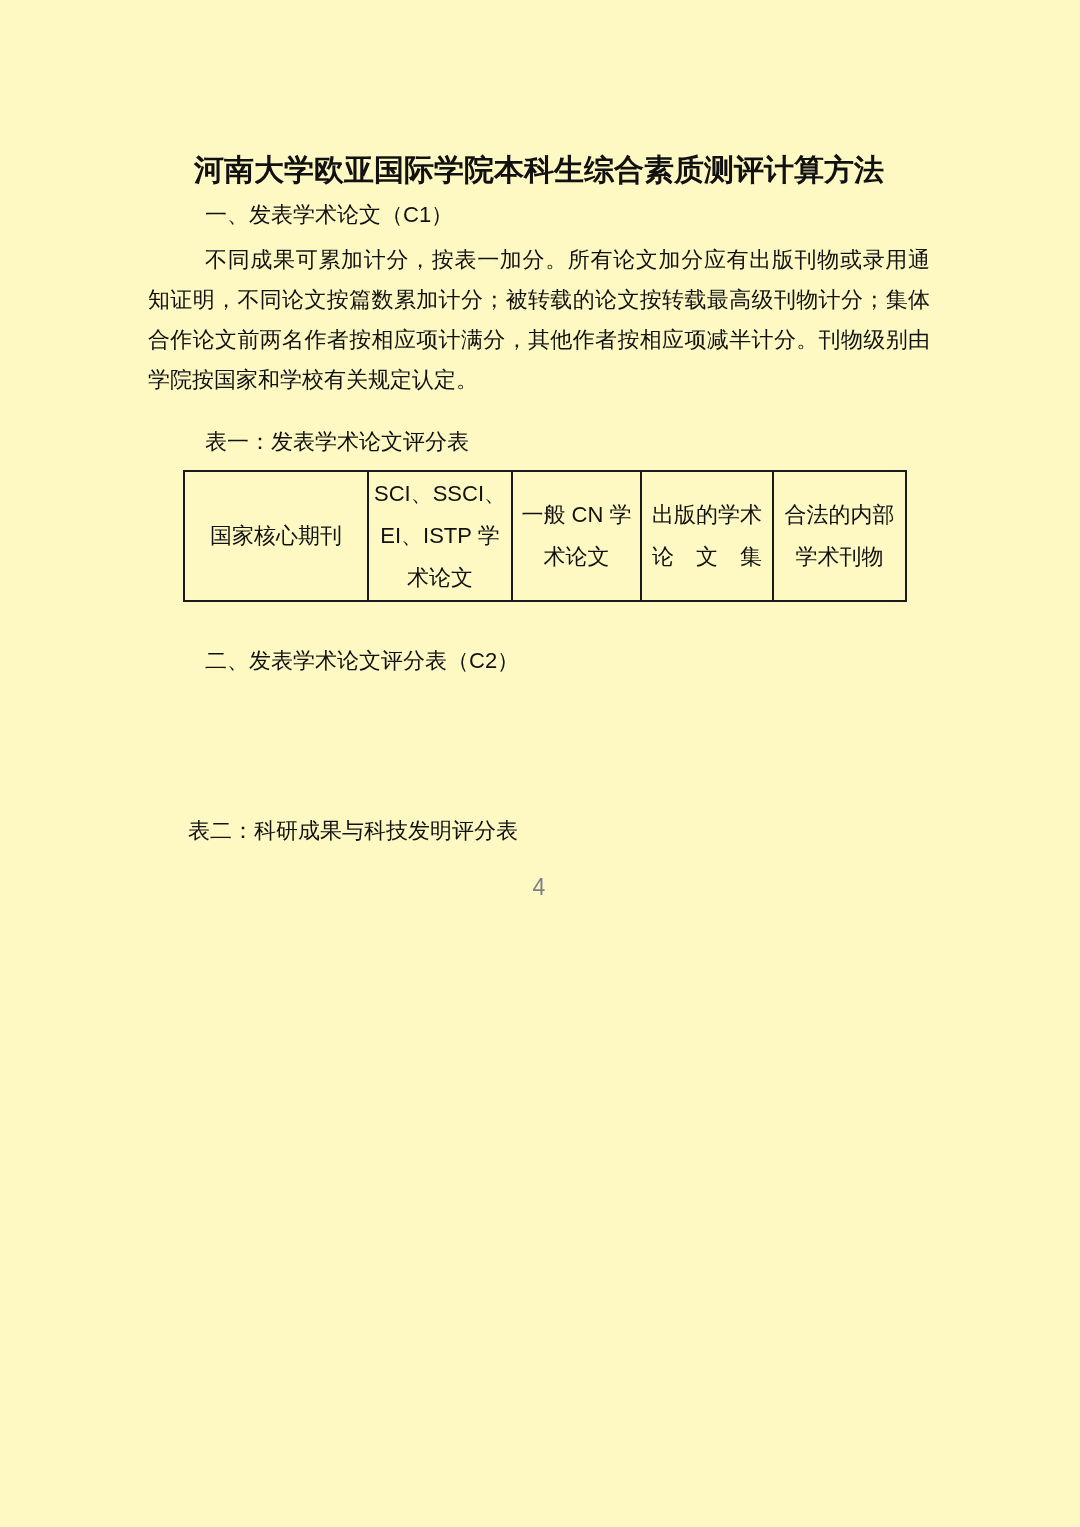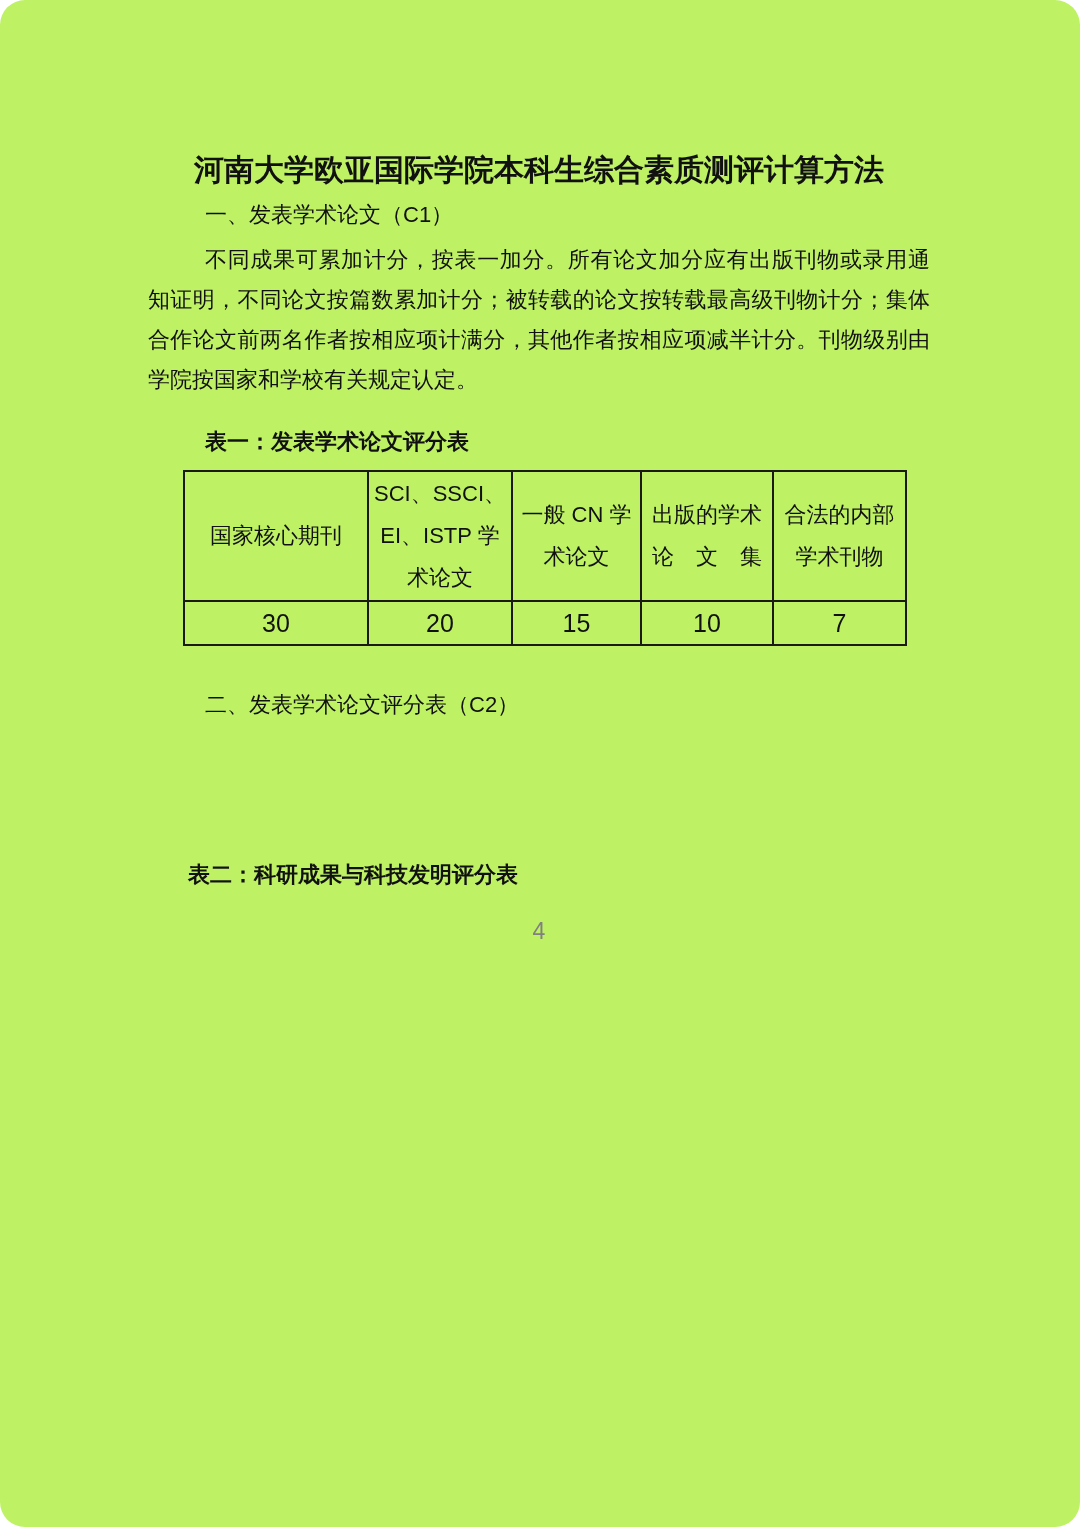--- a/index.html
+++ b/index.html
@@ -12,23 +12,22 @@
     height: 1527px;
     font-family: "Liberation Sans", "DejaVu Sans", sans-serif;
     color: #111111;
   }
   .page {
     position: relative;
     box-sizing: border-box;
     width: 1080px;
     height: 1527px;
     padding: 0 150px 0 148px;
-    background: #bef264;
+    background: #fef9c3;
     overflow: hidden;
-    border-radius: 25px;
   }
   .doc-title {
     margin: 0;
     padding-top: 148px;
     font-size: 30px;
     line-height: 44px;
     font-weight: 600;
     text-align: center;
     letter-spacing: 0px;
   }
@@ -45,21 +44,21 @@
   .p-s1head  { margin-top: 3px; }
   .p-s1body  { margin-top: 5px; }
   .p-s2head  { margin-top: 39px; }
   .p-s2body  { margin-top: 3px; }
   .bold { font-weight: bold; }
   .table-caption {
     margin: 22px 0 0 0;
     padding-left: 57px;
     font-size: 22px;
     line-height: 40px;
-    font-weight: bold;
+    font-weight: normal;
     text-align: left;
   }
   .table-caption.t2 {
     margin-top: 130px;
     padding-left: 40px;
   }
   table.score-table {
     margin: 8px 0 0 35px;
     width: 722px;
     border-collapse: collapse;
@@ -121,27 +120,20 @@
         <th>SCI、SSCI、
 EI、ISTP 学
 术论文</th>
         <th>一般 CN 学
 术论文</th>
         <th>出版的学术
 论　文　集</th>
         <th>合法的内部
 学术刊物</th>
       </tr>
-      <tr>
-        <td>30</td>
-        <td>20</td>
-        <td>15</td>
-        <td>10</td>
-        <td>7</td>
-      </tr>
     </tbody>
   </table>
 
   <p class="para indent p-s2head">二、发表学术论文评分表（C2）</p>
 
 
   <p class="table-caption t2">表二：科研成果与科技发明评分表</p>
 
   <div class="page-number">4</div>
 

